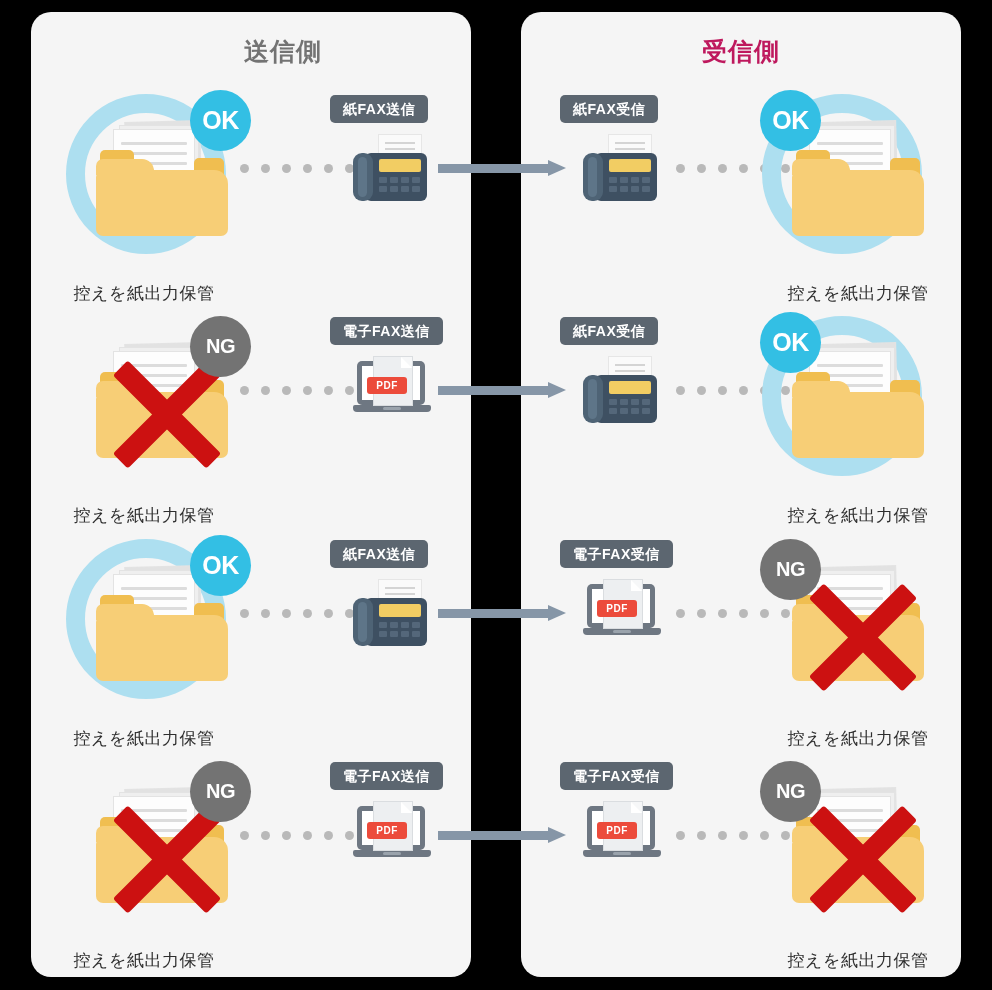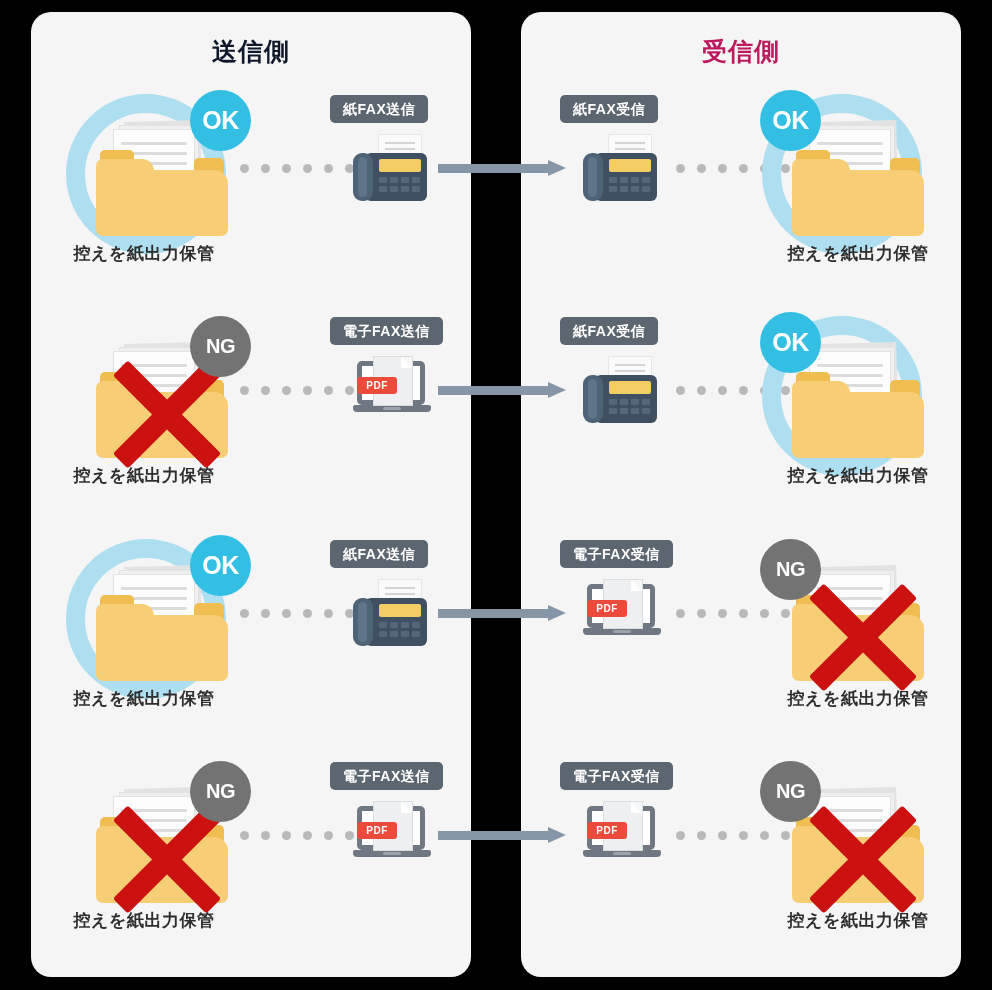--- a/index.html
+++ b/index.html
@@ -15,21 +15,21 @@
     position:absolute;top:12px;height:965px;
     background:#F5F5F5;border-radius:20px;
   }
   #panel-sender{left:31px;width:440px;}
   #panel-receiver{left:521px;width:440px;}
 
   .panel-title{
     position:absolute;top:23px;left:0;width:100%;
     text-align:center;font-size:25px;font-weight:bold;letter-spacing:1px;
   }
-  #title-sender{color:#0f172a;}
+  #title-sender{color:#737373;margin-left:32px;}
   #title-receiver{color:#be185d;}
 
   
   .row{position:absolute;left:0;width:992px;height:226px;}
 
   
   .folder-group{position:absolute;width:200px;height:190px;}
   .ring{
     position:absolute;left:4px;top:4px;width:160px;height:160px;
     border-radius:50%;border:19px solid #ADDFF0;box-sizing:border-box;
@@ -79,21 +79,21 @@
   .bigx i{
     position:absolute;left:50%;top:50%;width:132px;height:21px;
     background:#CC1111;border-radius:3px;margin-left:-66px;margin-top:-10px;
   }
   .bigx i:first-child{transform:rotate(45deg);}
   .bigx i:last-child{transform:rotate(-45deg);}
 
   
   .caption{
     position:absolute;width:260px;text-align:center;
-    font-size:17px;font-weight:bold;color:#2E2E2E;letter-spacing:0.5px;
+    font-size:17px;font-weight:normal;color:#2E2E2E;letter-spacing:0.5px;margin-top:40px;
   }
 
   
   .dots{position:absolute;height:9px;display:flex;gap:12px;align-items:center;}
   .dots b{display:block;width:9px;height:9px;border-radius:50%;background:#B9B9B9;}
 
   
   .pill{
     position:absolute;background:#5C6670;color:#FFFFFF;border-radius:5px;
     font-size:14px;font-weight:bold;height:28px;line-height:28px;
@@ -146,21 +146,21 @@
   }
   .laptop .doc{
     position:absolute;left:21px;top:0;width:38px;height:48px;
     background:#EDEFF1;box-shadow:0 0 0 1px #DADDE0;
   }
   .laptop .doc:before{
     content:"";position:absolute;right:0;top:0;border-width:0 11px 11px 0;
     border-style:solid;border-color:#FFFFFF #F6F7F8;
   }
   .laptop .pdf{
-    position:absolute;left:4px;top:20px;width:40px;height:17px;
+    position:absolute;left:14px;top:20px;width:40px;height:17px;
     background:#EC4B3B;border-radius:3px;color:#FFFFFF;
     font-size:10px;font-weight:bold;line-height:17px;text-align:center;
     letter-spacing:0.5px;
   }
 
   
   .arrow{position:absolute;height:16px;}
   .arrow .shaft{position:absolute;left:0;top:4px;height:9px;background:#8696A7;}
   .arrow .head{
     position:absolute;top:0;width:0;height:0;

